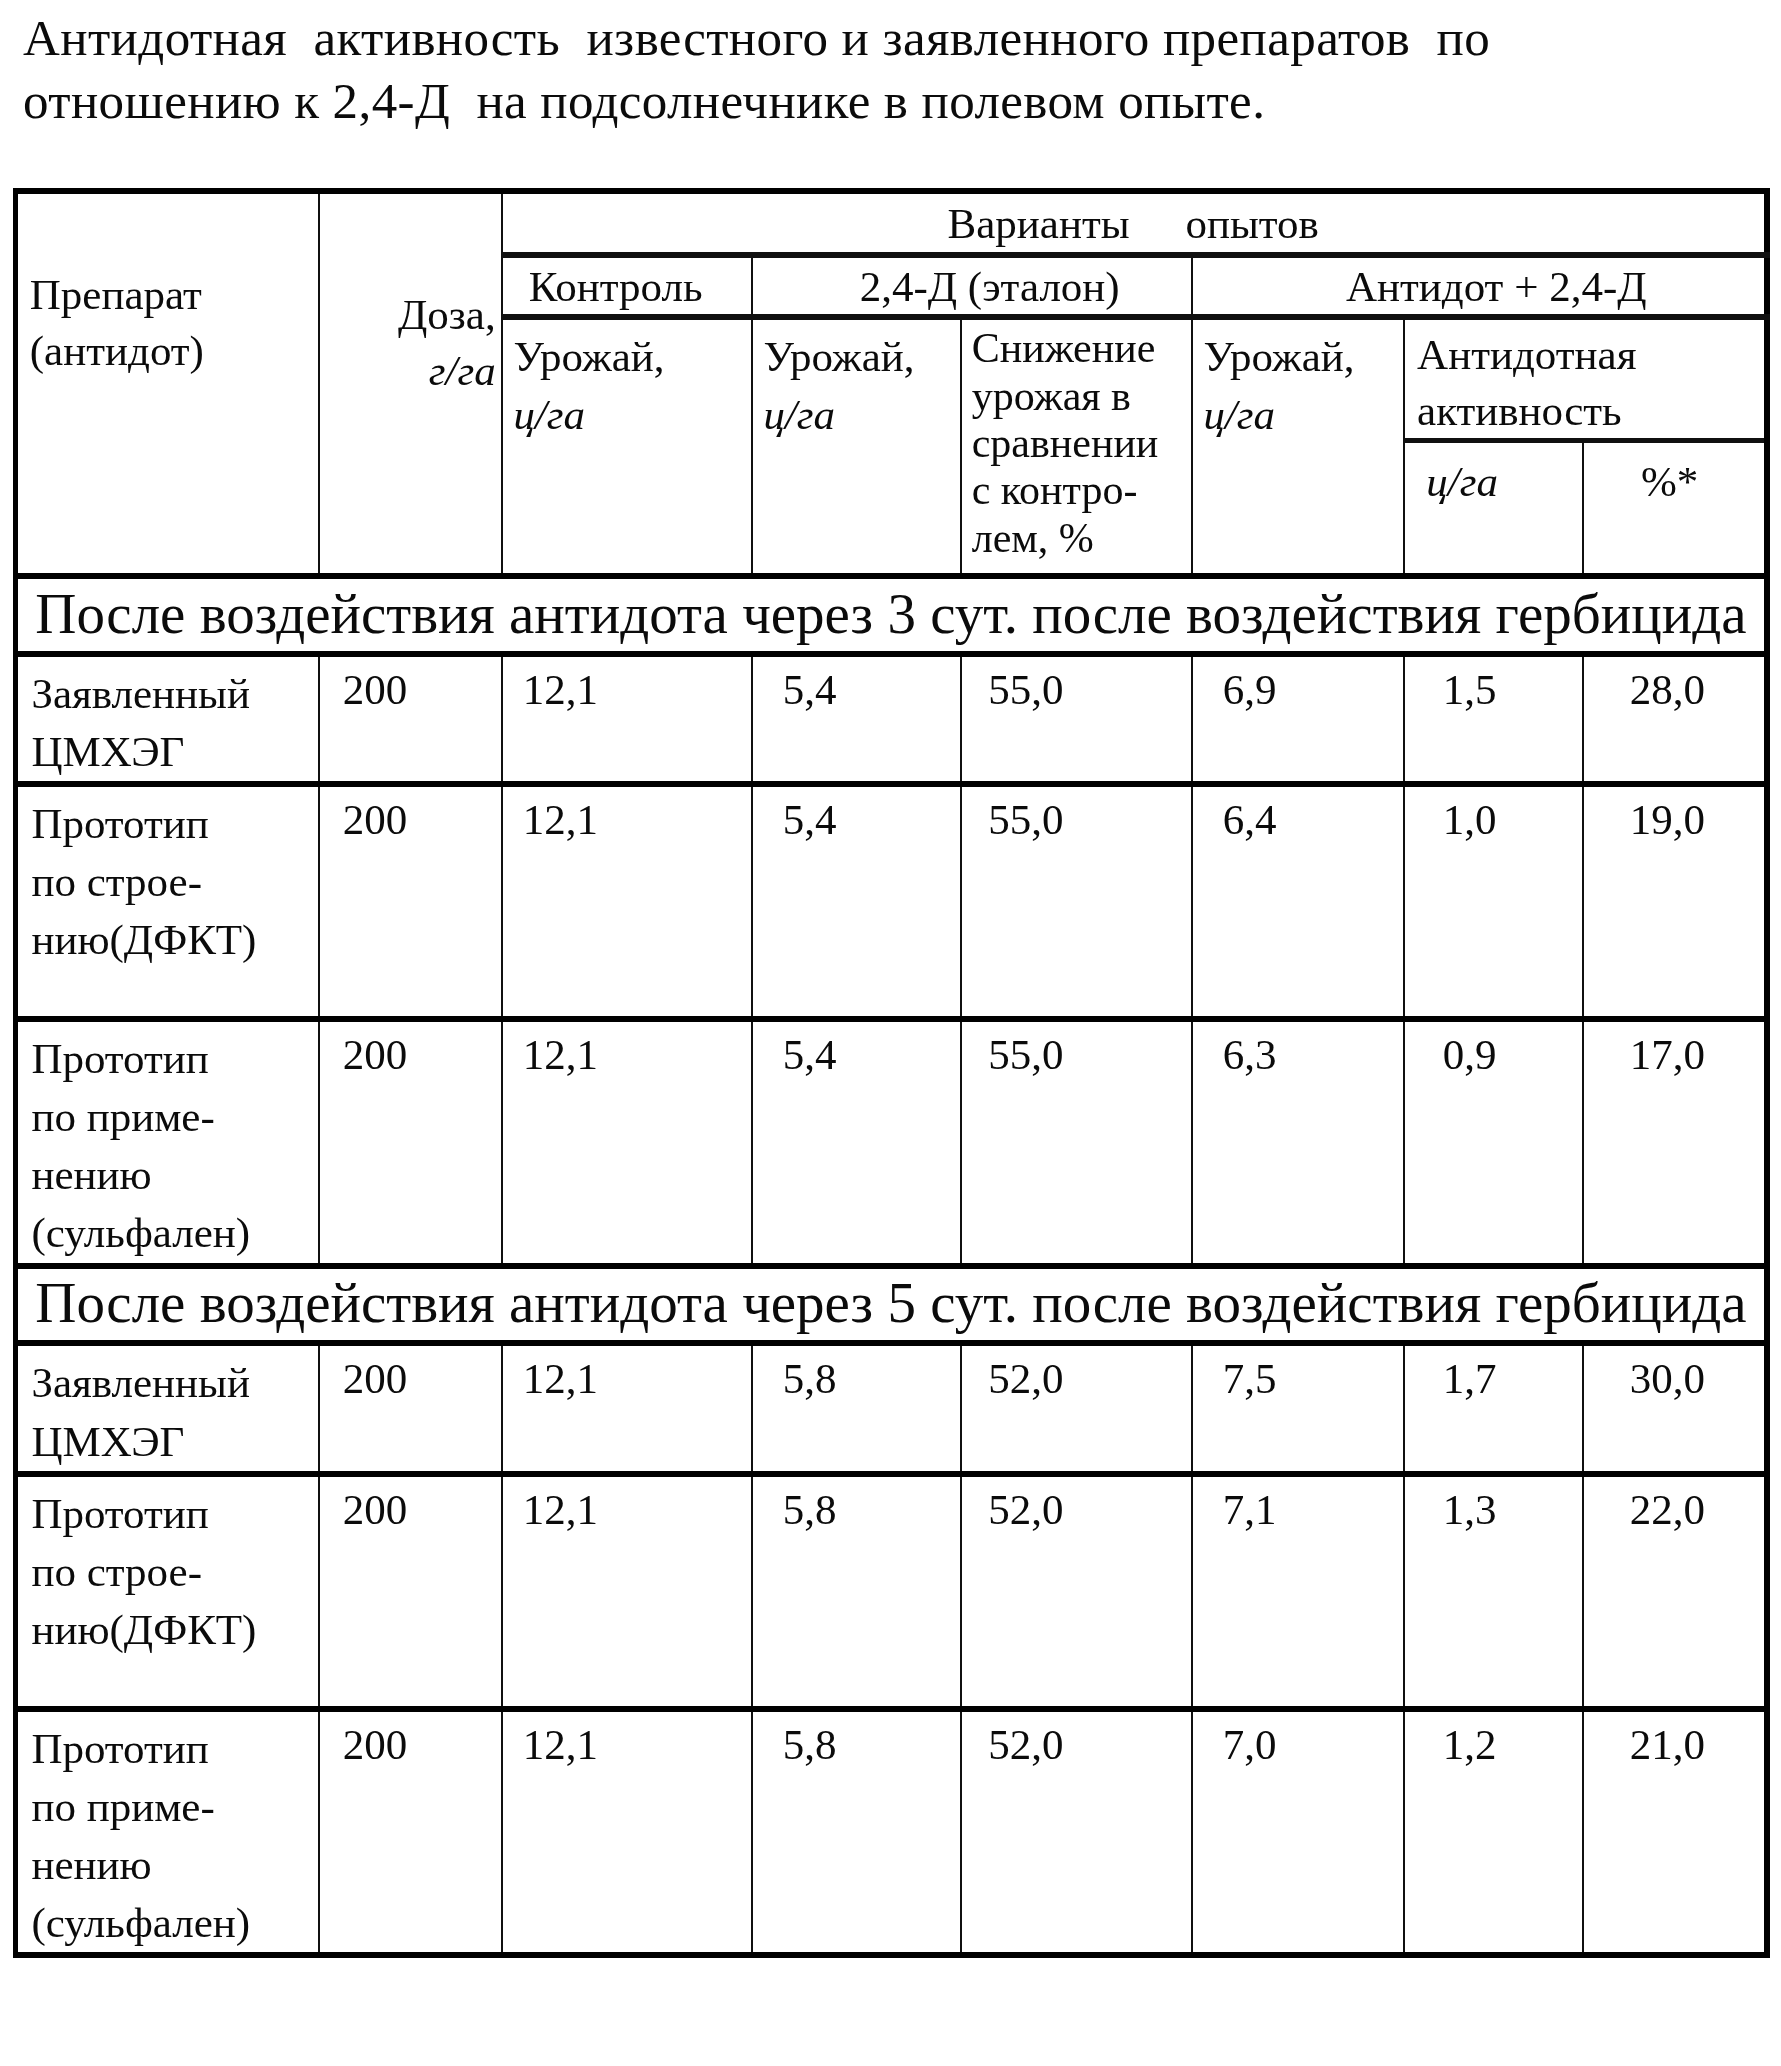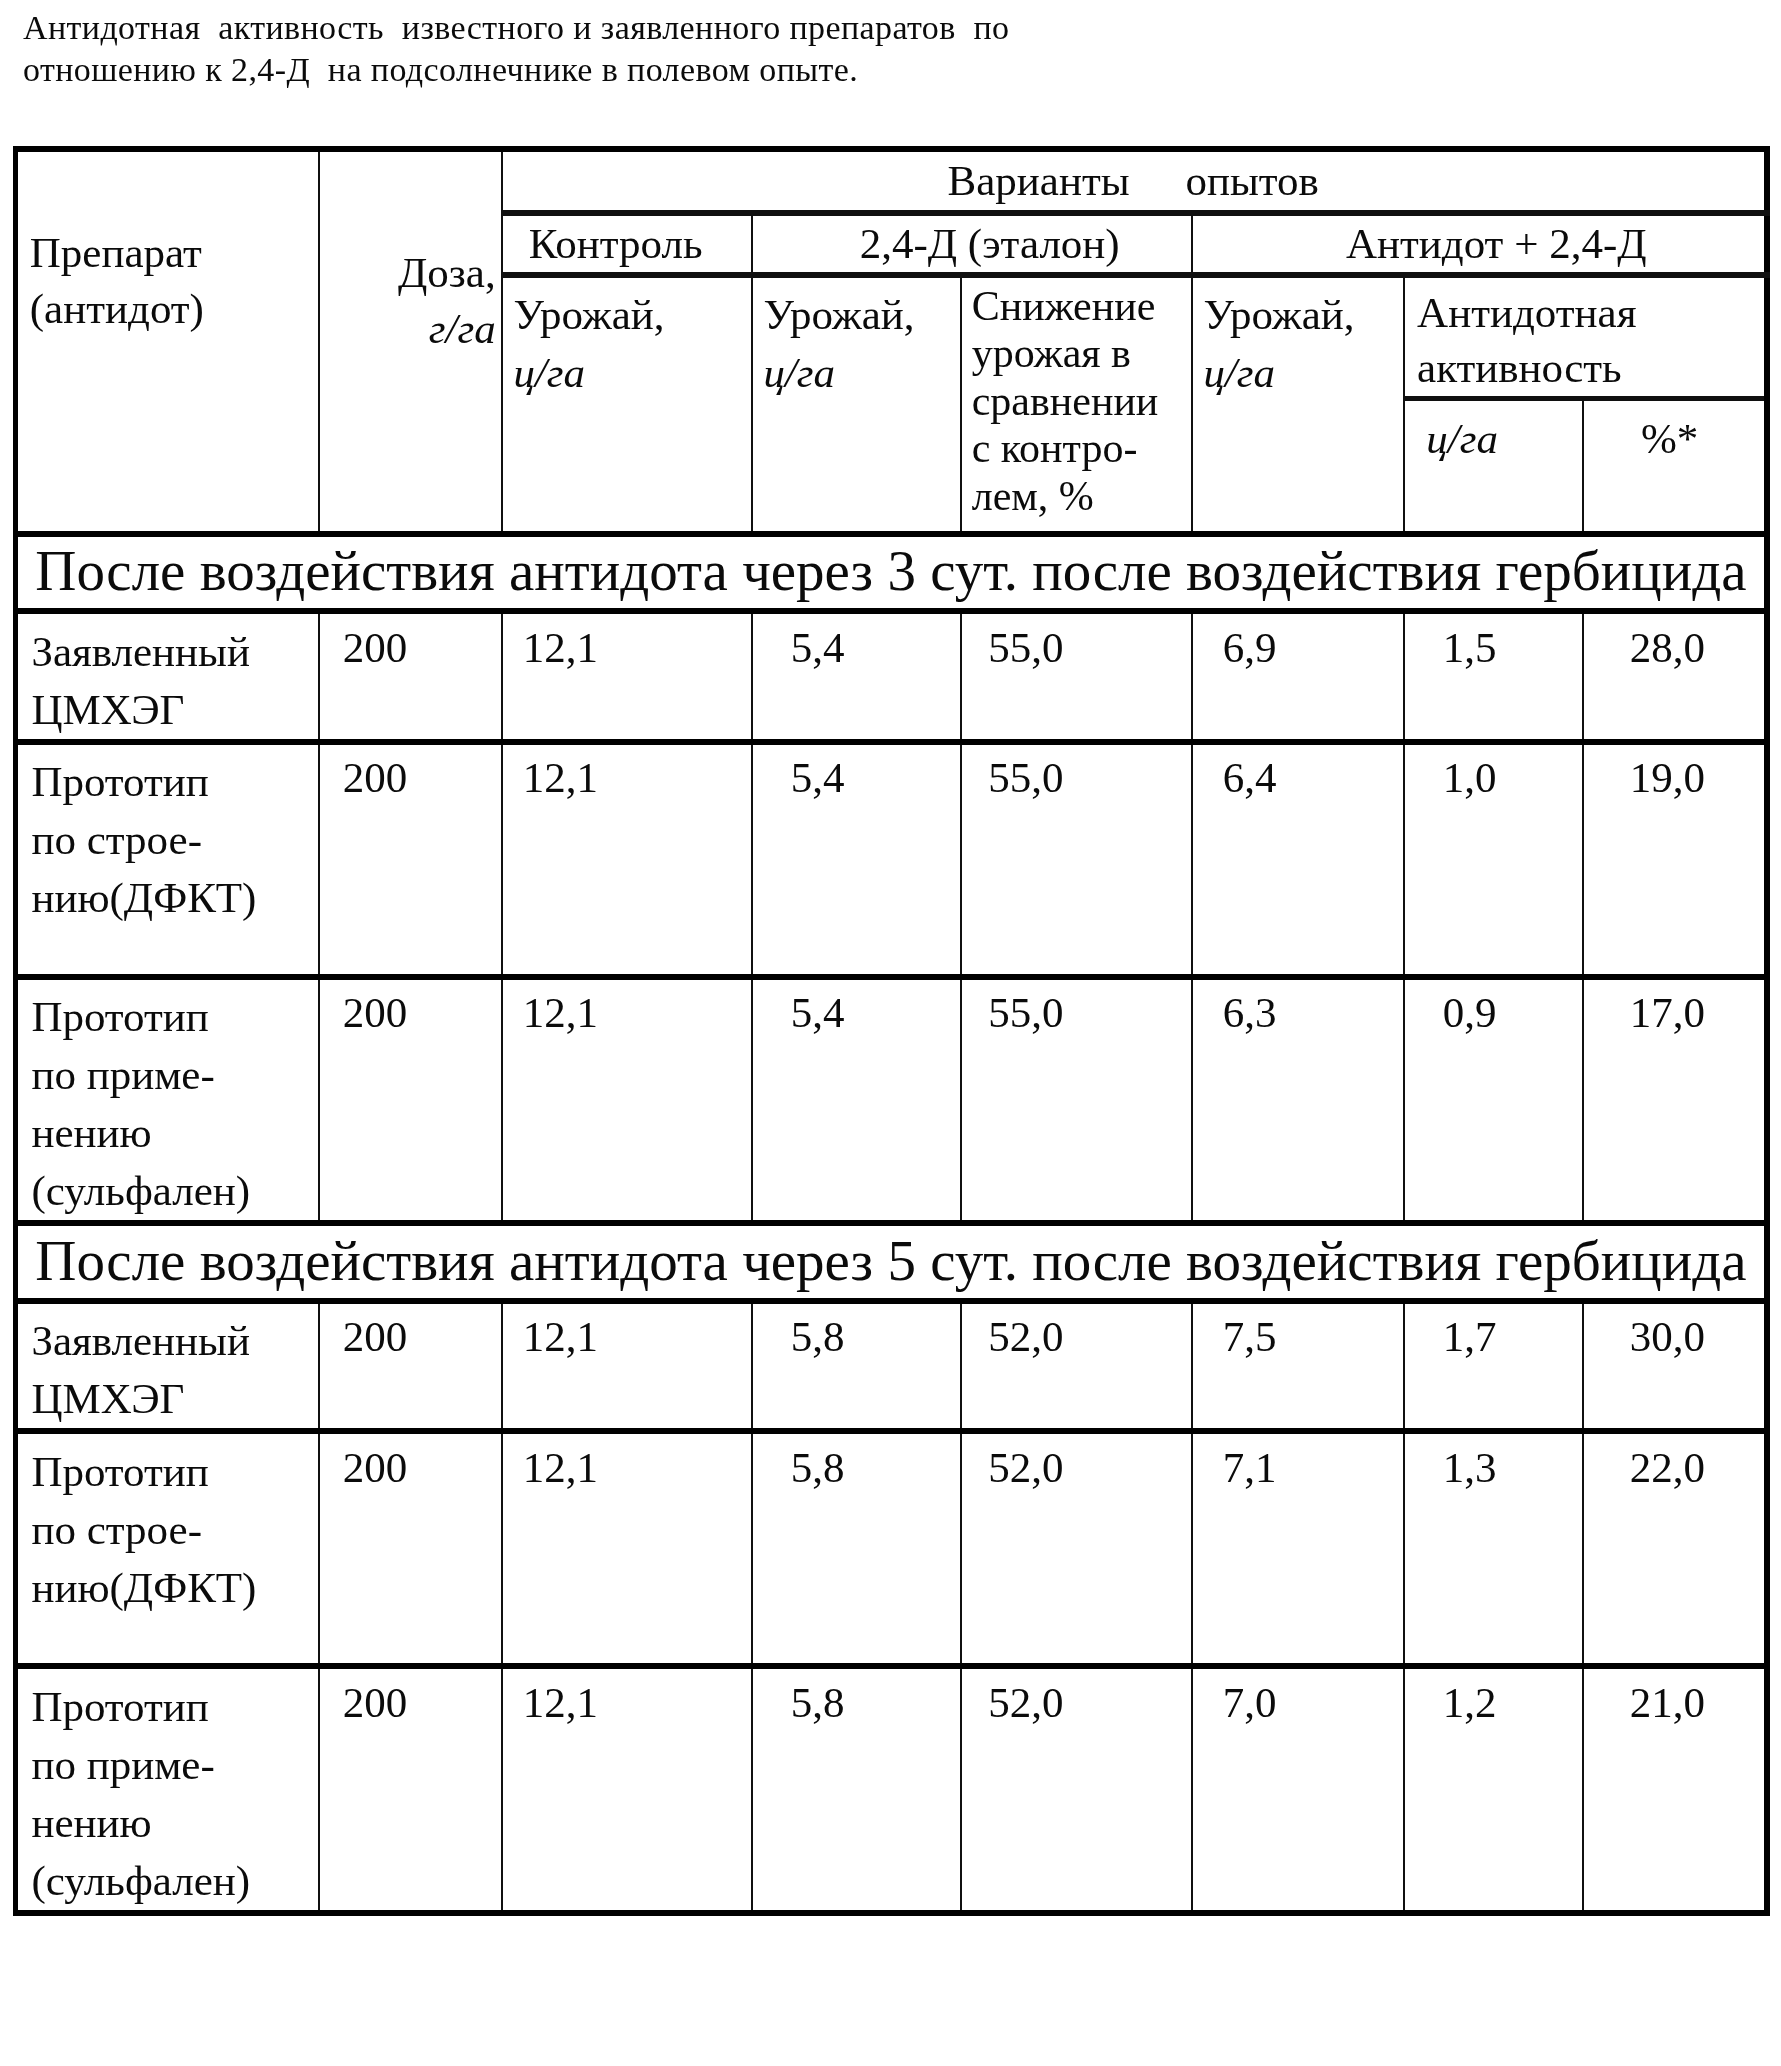--- a/index.html
+++ b/index.html
@@ -12,21 +12,21 @@
   }
   .page { position: relative; width: 1781px; height: 2066px; }
 
   .table-label {
     margin: 13.2px 0 0 1182px;
     font-size: 46px;
     letter-spacing: 0.8px;
   }
   .caption {
     margin: 6.6px 0 0 23px;
-    font-size: 34px;
+    font-size: 51px;
     line-height: 1.24;
     white-space: pre-wrap;
     letter-spacing: 0.4px;
   }
 
   table.main {
     margin: 55px 0 0 13.2px;
     width: 1752px;
     table-layout: fixed;
     border-collapse: collapse;
@@ -77,21 +77,21 @@
     text-align: center;
     vertical-align: middle;
     font-size: 57px;
     padding: 1.7px 0 5px 0;
   }
   tr.dr td { border-bottom: 6.6px solid #000; }
   td.name { padding: 8.3px 1.7px 0 13.2px; line-height: 1.35; white-space: pre-line; }
   td.num { padding-top: 8.3px; }
   td.c2 { padding-left: 23px; }
   td.c3 { padding-left: 20px; }
-  td.c4 { padding-left: 38px; }
+  td.c4 { padding-left: 30px; }
   td.c5 { padding-left: 26.5px; }
   td.c6 { padding-left: 30px; }
   td.c7 { padding-left: 38px; }
   td.c8 { padding-left: 46px; }
 
   .footnote {
     margin: 64px 0 0 37px;
     font-size: 45px;
     white-space: pre-wrap;
   }

